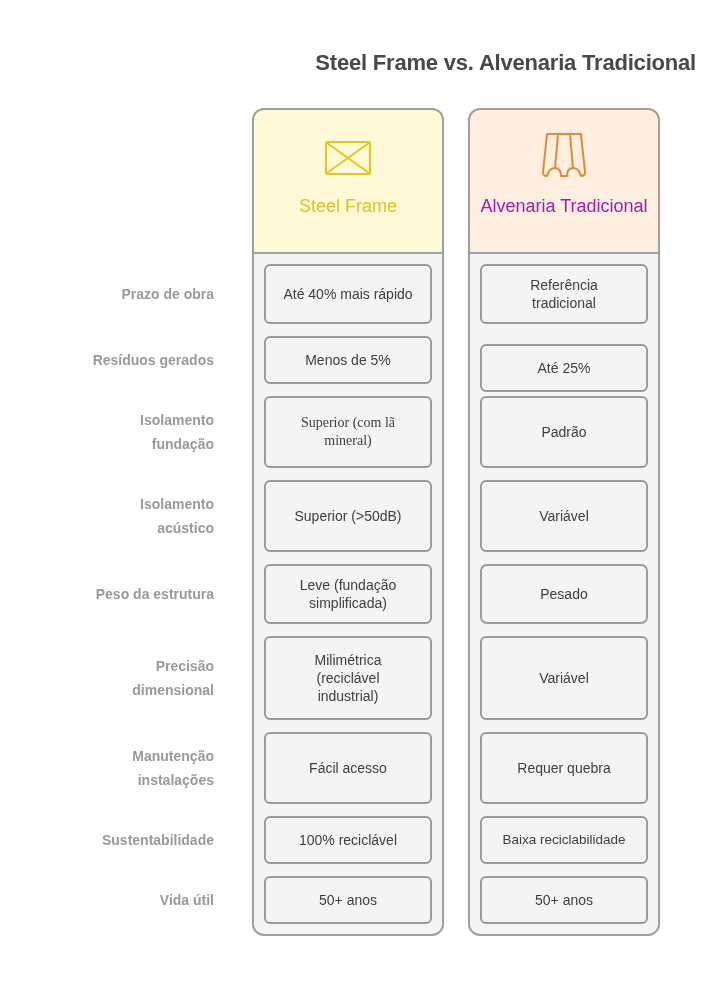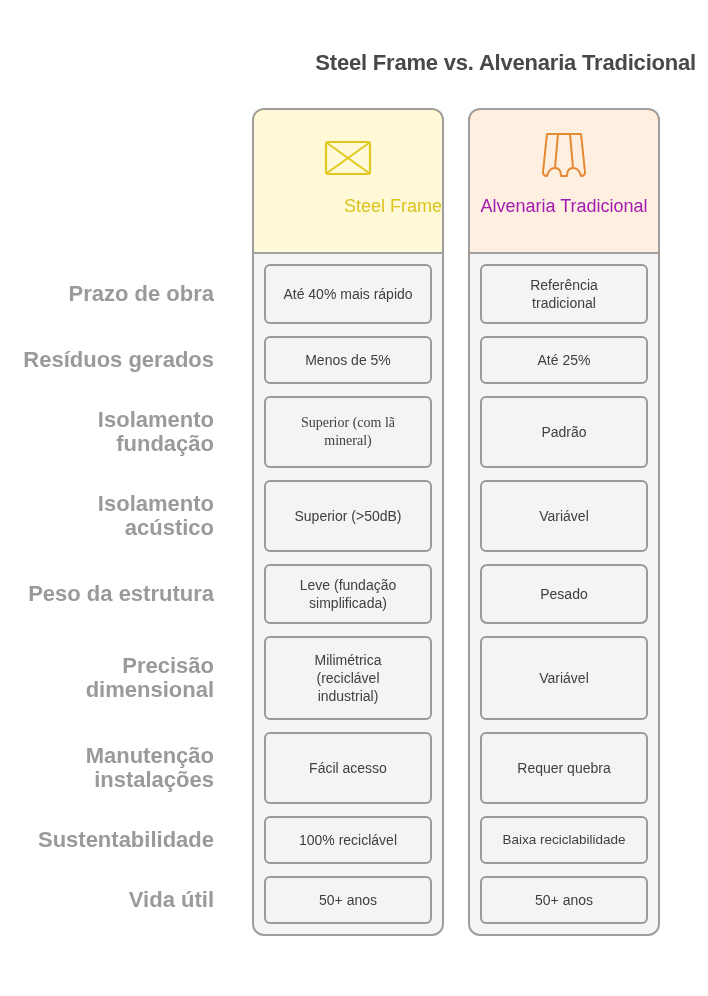--- a/index.html
+++ b/index.html
@@ -9,26 +9,26 @@
     .col-header { position: absolute; left: -2px; top: -2px; width: 192px; height: 144px; box-sizing: border-box; border-radius: 12px 12px 0 0; border: 2px solid; border-bottom: none; }
     .col-header-line { position: absolute; left: 0; top: 142px; width: 188px; height: 2px; background: #a0a0a0; }
     .col1 { left: 252px; }
     .col2 { left: 468px; }
     .col1 .col-header { background: #fff9d8; border-color: #e2c81e; }
     .col2 .col-header { background: #ffefe0; border-color: #e38a33; }
     .hdr-icon { position: absolute; left: 50%; transform: translateX(-50%); }
     .col1 .hdr-icon { top: 30px; }
     .col2 .hdr-icon { top: 22px; }
     .hdr-label { position: absolute; left: 0; width: 100%; text-align: center; font-size: 18px; line-height: 24px; }
-    .col1 .hdr-label { top: 84px; color: #dcc31d; text-align: right; }
+    .col1 .hdr-label { top: 84px; color: #dcc31d; }
     .col2 .hdr-label { top: 84px; color: #a21caf; }
     .cell { position: absolute; width: 168px; box-sizing: border-box; border: 2px solid #9a9a9a; border-radius: 6px; background: #f4f4f4; display: flex; align-items: center; justify-content: center; text-align: center; font-size: 14px; line-height: 18px; color: #404040; padding: 0 8px; }
     .col1-cell { left: 264px; }
     .col2-cell { left: 480px; }
-    .row-label { position: absolute; right: 494px; width: 200px; text-align: right; font-size: 22px; font-weight: bold; color: #9a9a9a; line-height: 24px; display: flex; align-items: center; justify-content: flex-end; }
+    .row-label { position: absolute; right: 494px; width: 200px; text-align: right; font-size: 14px; font-weight: bold; color: #9a9a9a; line-height: 24px; display: flex; align-items: center; justify-content: flex-end; }
   </style>
 </head>
 <body>
 
 <div class="title">Steel Frame vs. Alvenaria Tradicional</div>
 
 <div class="col col1">
   <div class="col-header">
     <svg class="hdr-icon" width="48" height="36" viewBox="0 0 48 36">
       <rect x="2" y="2" width="44" height="32" rx="2" fill="none" stroke="#e2c81e" stroke-width="2.2"></rect>
@@ -66,20 +66,20 @@
 <div class="cell col1-cell" style="top:336px;height:48px;">Menos de 5%</div>
 <div class="cell col1-cell" style="top:396px;height:72px;padding:10px 22px;font-family:Liberation Serif, serif;">Superior (com lã mineral)</div>
 <div class="cell col1-cell" style="top:480px;height:72px;">Superior (&gt;50dB)</div>
 <div class="cell col1-cell" style="top:564px;height:60px;padding:0 20px;">Leve (fundação simplificada)</div>
 <div class="cell col1-cell" style="top:636px;height:84px;padding:0 30px;">Milimétrica (reciclável industrial)</div>
 <div class="cell col1-cell" style="top:732px;height:72px;">Fácil acesso</div>
 <div class="cell col1-cell" style="top:816px;height:48px;">100% reciclável</div>
 <div class="cell col1-cell" style="top:876px;height:48px;">50+ anos</div>
 
 <div class="cell col2-cell" style="top:264px;height:60px;padding:0 36px;">Referência tradicional</div>
-<div class="cell col2-cell" style="top:336px;height:48px;">Até 25%</div>
+<div class="cell col2-cell" style="top:344px;height:48px;">Até 25%</div>
 <div class="cell col2-cell" style="top:396px;height:72px;">Padrão</div>
 <div class="cell col2-cell" style="top:480px;height:72px;">Variável</div>
 <div class="cell col2-cell" style="top:564px;height:60px;border-radius:7px;">Pesado</div>
 <div class="cell col2-cell" style="top:636px;height:84px;">Variável</div>
 <div class="cell col2-cell" style="top:732px;height:72px;">Requer quebra</div>
 <div class="cell col2-cell" style="top:816px;height:48px;padding:0 2px;font-size:13.5px;">Baixa reciclabilidade</div>
 <div class="cell col2-cell" style="top:876px;height:48px;">50+ anos</div>
 
 </body></html>

